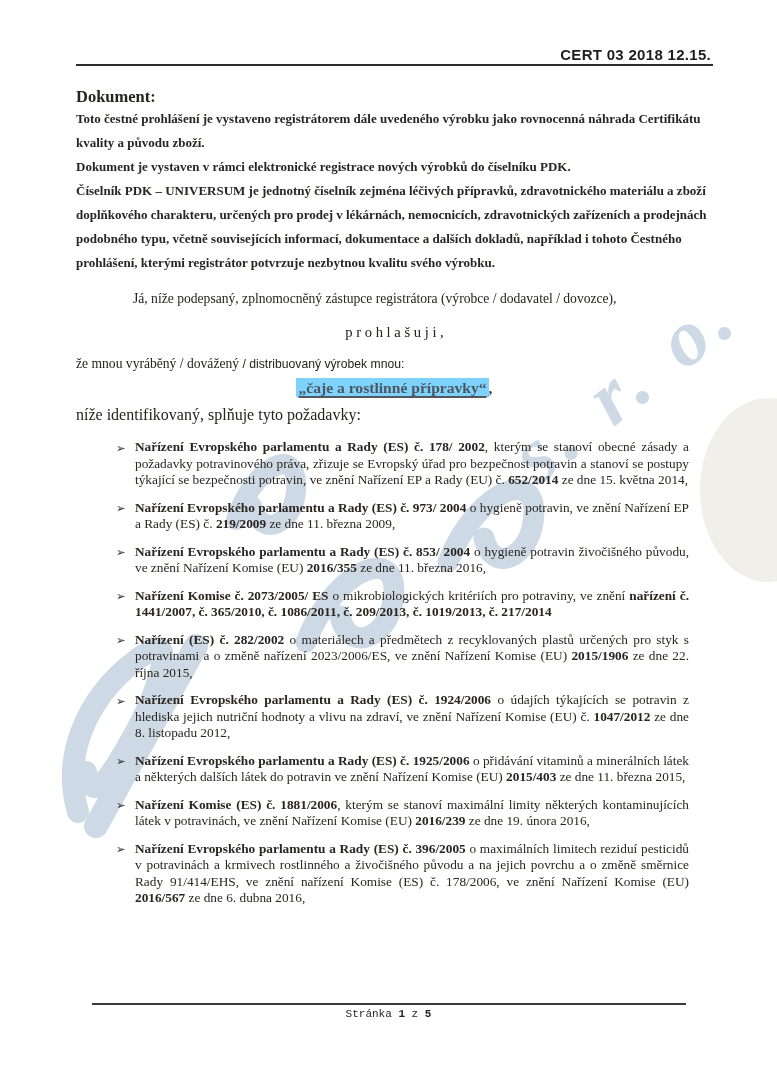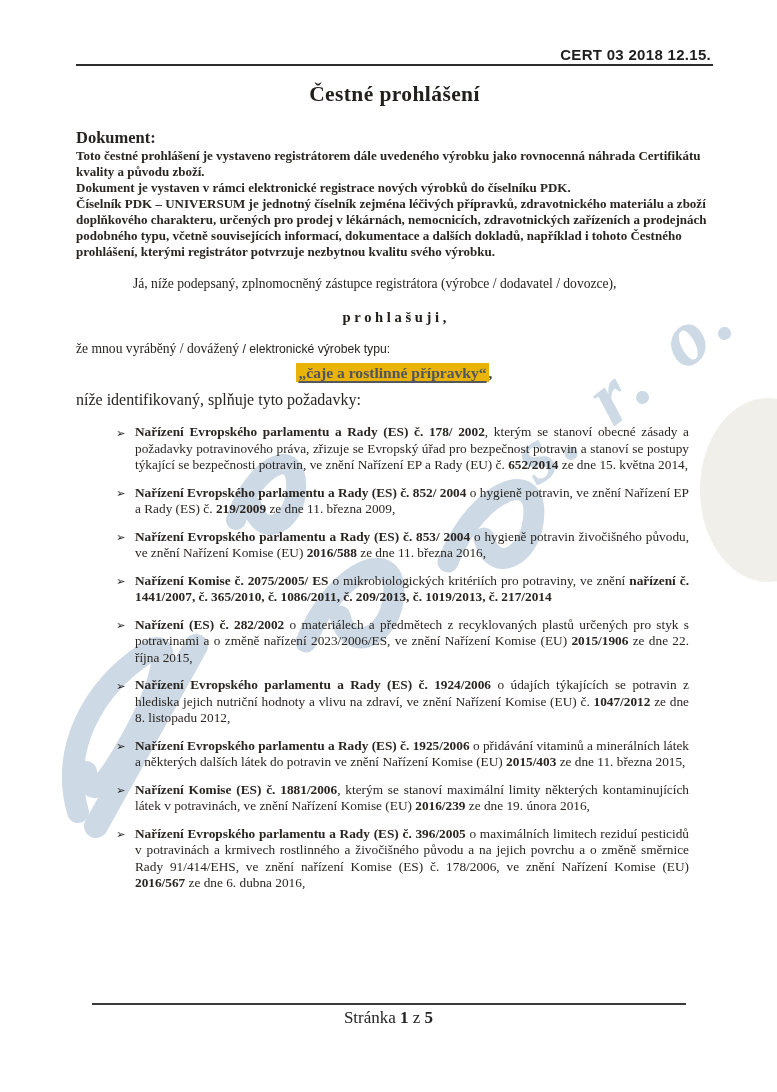--- a/index.html
+++ b/index.html
@@ -37,38 +37,38 @@
     margin-top: 3px; text-align: center;
     font-size: 13.6px; font-weight: bold;
     color: #26221e;
   }
   .preamble-heading {
     margin-top: 21px;
     font-size: 16.5px; font-weight: bold;
   }
   .preamble p {
     margin: 0; font-size: 13px; font-weight: bold;
-    line-height: 16px; color: #2a2520;
+    line-height: 24px; color: #2a2520;
   }
   .intro {
     margin-top: 16px; padding-left: 57px;
     font-size: 13.6px;
   }
   .verb {
     margin-top: 17px; text-align: center;
-    font-size: 14.6px; font-weight: bold; color: #23201c;
+    font-size: 14.6px; font-weight: normal; color: #23201c;
   }
   .lead { margin-top: 15px; font-size: 13.6px; }
   .lead .sans {
     font-family: "Liberation Sans", sans-serif;
     font-size: 12.2px;
   }
   .product-line { margin-top: 7px; text-align: center; }
   .product-hl {
-    background: #eab308;
+    background: #7dd3fc;
     color: #4e5560;
     font-weight: bold; font-size: 15.6px;
     text-decoration: underline;
     text-decoration-color: #54585e;
     text-decoration-thickness: 1.5px;
     text-underline-offset: 3px;
     padding: 1px 2px;
   }
   .product-comma { color: #3c4046; font-weight: bold; font-size: 15.6px; }
   .follow { margin-top: 9px; font-size: 16px; }
@@ -94,22 +94,22 @@
   .footer {
     position: absolute; left: 0; right: 0; top: 1003px;
     z-index: 1; text-align: center;
   }
   .footer-rule {
     width: 594px; margin: 0 auto;
     border-top: 2px solid #3a3a3a;
   }
   .footer-label {
     margin-top: 3px;
-    font-family: Liberation Serif, serif;
-    font-size: 17px; color: #242424; text-align: center;
+    font-family: Liberation Mono, monospace;
+    font-size: 11px; color: #242424; text-align: center;
   }
   .footer-label span.b { font-weight: bold; }
 </style>
 </head>
 <body>
 
 <div class="page">
 
   <div class="watermark-layer">
     <svg width="777" height="1092" viewBox="0 0 777 1092" xmlns="http://www.w3.org/2000/svg">
@@ -122,44 +122,43 @@
         <path d="M 448 562 C 478 486 546 462 532 528 C 524 560 492 572 484 538" stroke-width="21"></path>
       </g>
       <text transform="translate(538 486) rotate(-38)" font-family="Liberation Serif, serif" font-style="italic" font-weight="bold" font-size="80" letter-spacing="8" fill="#cdd9e5">s. r. o.</text>
     </svg>
   </div>
 
   <div class="content">
 
     <div class="doc-code">CERT 03 2018 12.15.</div>
 
-    <div class="title">Čestné prohlášení</div>
 
     <div class="preamble-heading">Dokument:</div>
     <div class="preamble">
       <p>Toto čestné prohlášení je vystaveno registrátorem dále uvedeného výrobku jako rovnocenná náhrada Certifikátu kvality a původu zboží.</p>
       <p>Dokument je vystaven v rámci elektronické registrace nových výrobků do číselníku PDK.</p>
       <p>Číselník PDK – UNIVERSUM je jednotný číselník zejména léčivých přípravků, zdravotnického materiálu a zboží doplňkového charakteru, určených pro prodej v lékárnách, nemocnicích, zdravotnických zařízeních a prodejnách podobného typu, včetně souvisejících informací, dokumentace a dalších dokladů, například i tohoto Čestného prohlášení, kterými registrátor potvrzuje nezbytnou kvalitu svého výrobku.</p>
     </div>
 
     <div class="intro">Já, níže podepsaný, zplnomocněný zástupce registrátora (výrobce / dodavatel / dovozce),</div>
 
     <div class="verb">p r o h l a š u j i ,</div>
 
-    <div class="lead"><span>že mnou vyráběný / dovážený</span><span class="sans"> / elektronické výrobek typu:</span></div>
+    <div class="lead"><span>že mnou vyráběný / dovážený</span><span class="sans"> / distribuovaný výrobek mnou:</span></div>
 
     <div class="product-line"><span class="product-hl">„čaje a rostlinné přípravky“</span><span class="product-comma">,</span></div>
 
     <div class="follow">níže identifikovaný, splňuje tyto požadavky:</div>
 
     <ul class="req-list">
         <li><span class="marker">➢</span><span class="b">Nařízení Evropského parlamentu a Rady (ES) č. 178/ 2002</span><span>, kterým se stanoví obecné zásady a požadavky potravinového práva, zřizuje se Evropský úřad pro bezpečnost potravin a stanoví se postupy týkající se bezpečnosti potravin, ve znění Nařízení EP a Rady (EU) č. </span><span class="b">652/2014</span><span> ze dne 15. května 2014,</span></li>
-        <li><span class="marker">➢</span><span class="b">Nařízení Evropského parlamentu a Rady (ES) č. 852/ 2004</span><span> o hygieně potravin, ve znění Nařízení EP a Rady (ES) č. </span><span class="b">219/2009</span><span> ze dne 11. března 2009,</span></li>
-        <li><span class="marker">➢</span><span class="b">Nařízení Evropského parlamentu a Rady (ES) č. 853/ 2004</span><span> o hygieně potravin živočišného původu, ve znění Nařízení Komise (EU) </span><span class="b">2016/588</span><span> ze dne 11. března 2016,</span></li>
-        <li><span class="marker">➢</span><span class="b">Nařízení Komise č. 2075/2005/ ES</span><span> o mikrobiologických kritériích pro potraviny, ve znění </span><span class="b">nařízení č. 1441/2007, č. 365/2010, č. 1086/2011, č. 209/2013, č. 1019/2013, č. 217/2014</span></li>
+        <li><span class="marker">➢</span><span class="b">Nařízení Evropského parlamentu a Rady (ES) č. 973/ 2004</span><span> o hygieně potravin, ve znění Nařízení EP a Rady (ES) č. </span><span class="b">219/2009</span><span> ze dne 11. března 2009,</span></li>
+        <li><span class="marker">➢</span><span class="b">Nařízení Evropského parlamentu a Rady (ES) č. 853/ 2004</span><span> o hygieně potravin živočišného původu, ve znění Nařízení Komise (EU) </span><span class="b">2016/355</span><span> ze dne 11. března 2016,</span></li>
+        <li><span class="marker">➢</span><span class="b">Nařízení Komise č. 2073/2005/ ES</span><span> o mikrobiologických kritériích pro potraviny, ve znění </span><span class="b">nařízení č. 1441/2007, č. 365/2010, č. 1086/2011, č. 209/2013, č. 1019/2013, č. 217/2014</span></li>
         <li><span class="marker">➢</span><span class="b">Nařízení (ES) č. 282/2002</span><span> o materiálech a předmětech z recyklovaných plastů určených pro styk s potravinami a o změně nařízení 2023/2006/ES, ve znění Nařízení Komise (EU) </span><span class="b">2015/1906</span><span> ze dne 22. října 2015,</span></li>
         <li><span class="marker">➢</span><span class="b">Nařízení Evropského parlamentu a Rady (ES) č. 1924/2006</span><span> o údajích týkajících se potravin z hlediska jejich nutriční hodnoty a vlivu na zdraví, ve znění Nařízení Komise (EU) č. </span><span class="b">1047/2012</span><span> ze dne 8. listopadu 2012,</span></li>
         <li><span class="marker">➢</span><span class="b">Nařízení Evropského parlamentu a Rady (ES) č. 1925/2006</span><span> o přidávání vitaminů a minerálních látek a některých dalších látek do potravin ve znění Nařízení Komise (EU) </span><span class="b">2015/403</span><span> ze dne 11. března 2015,</span></li>
         <li><span class="marker">➢</span><span class="b">Nařízení Komise (ES) č. 1881/2006</span><span>, kterým se stanoví maximální limity některých kontaminujících látek v potravinách, ve znění Nařízení Komise (EU) </span><span class="b">2016/239</span><span> ze dne 19. února 2016,</span></li>
         <li><span class="marker">➢</span><span class="b">Nařízení Evropského parlamentu a Rady (ES) č. 396/2005</span><span> o maximálních limitech reziduí pesticidů v potravinách a krmivech rostlinného a živočišného původu a na jejich povrchu a o změně směrnice Rady 91/414/EHS, ve znění nařízení Komise (ES) č. 178/2006, ve znění Nařízení Komise (EU) </span><span class="b">2016/567</span><span> ze dne 6. dubna 2016,</span></li>
       </ul>
 
   </div>
 
   <div class="footer">

